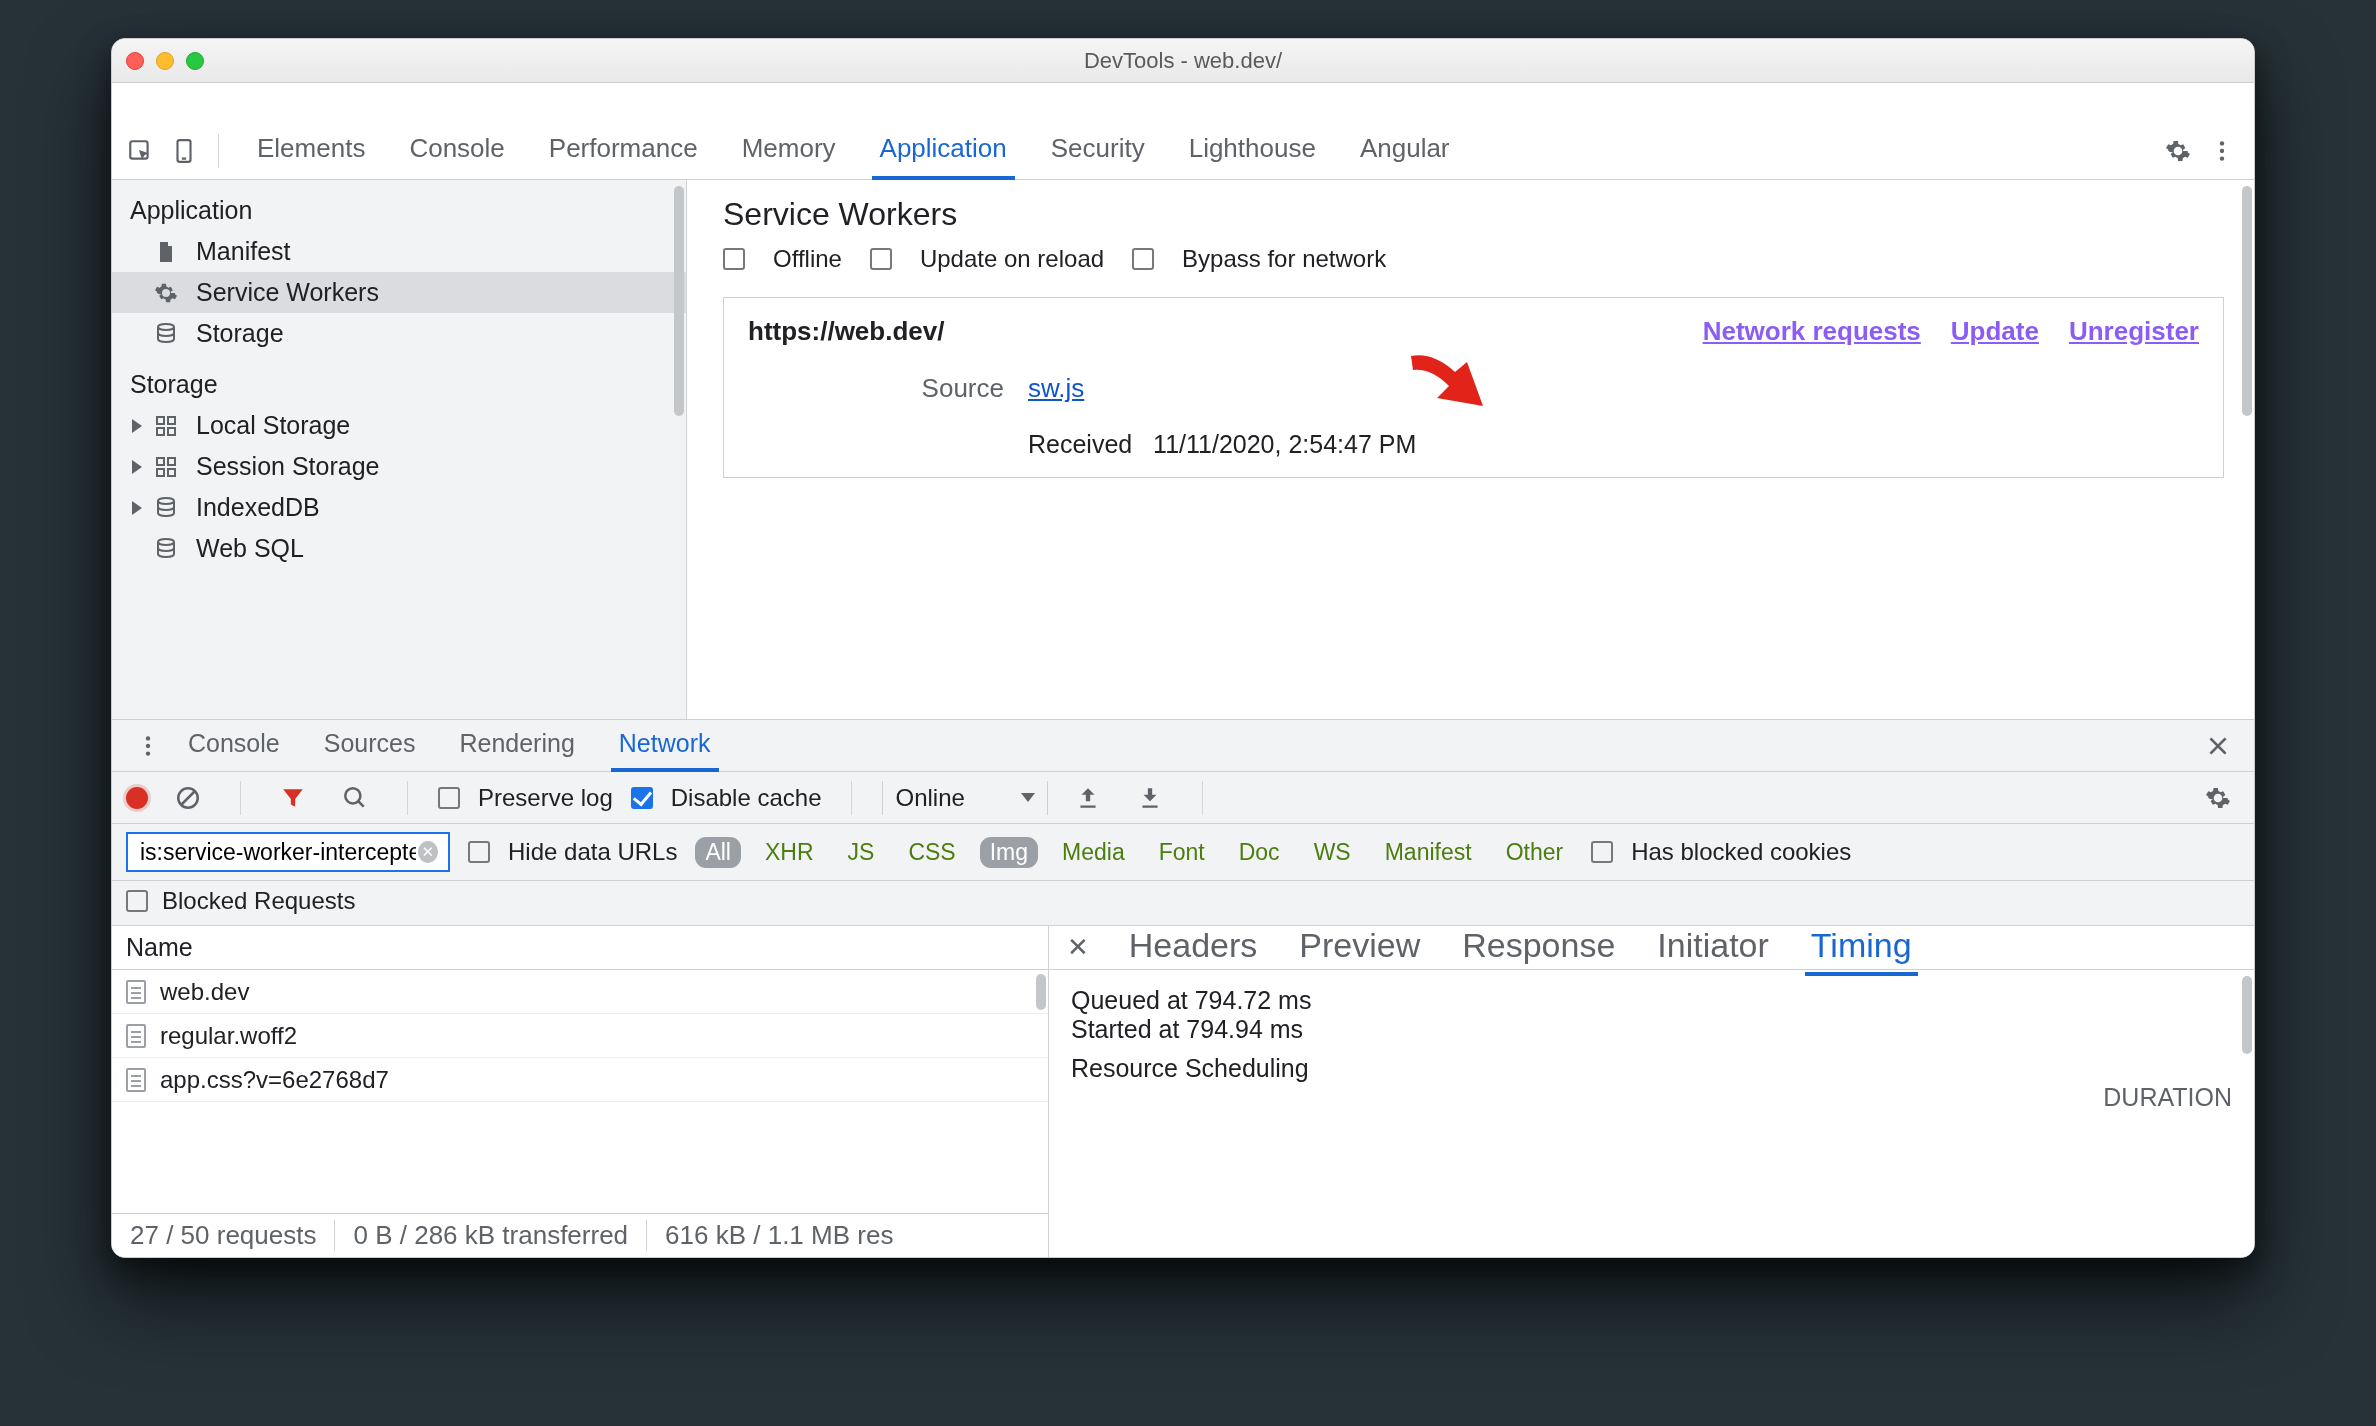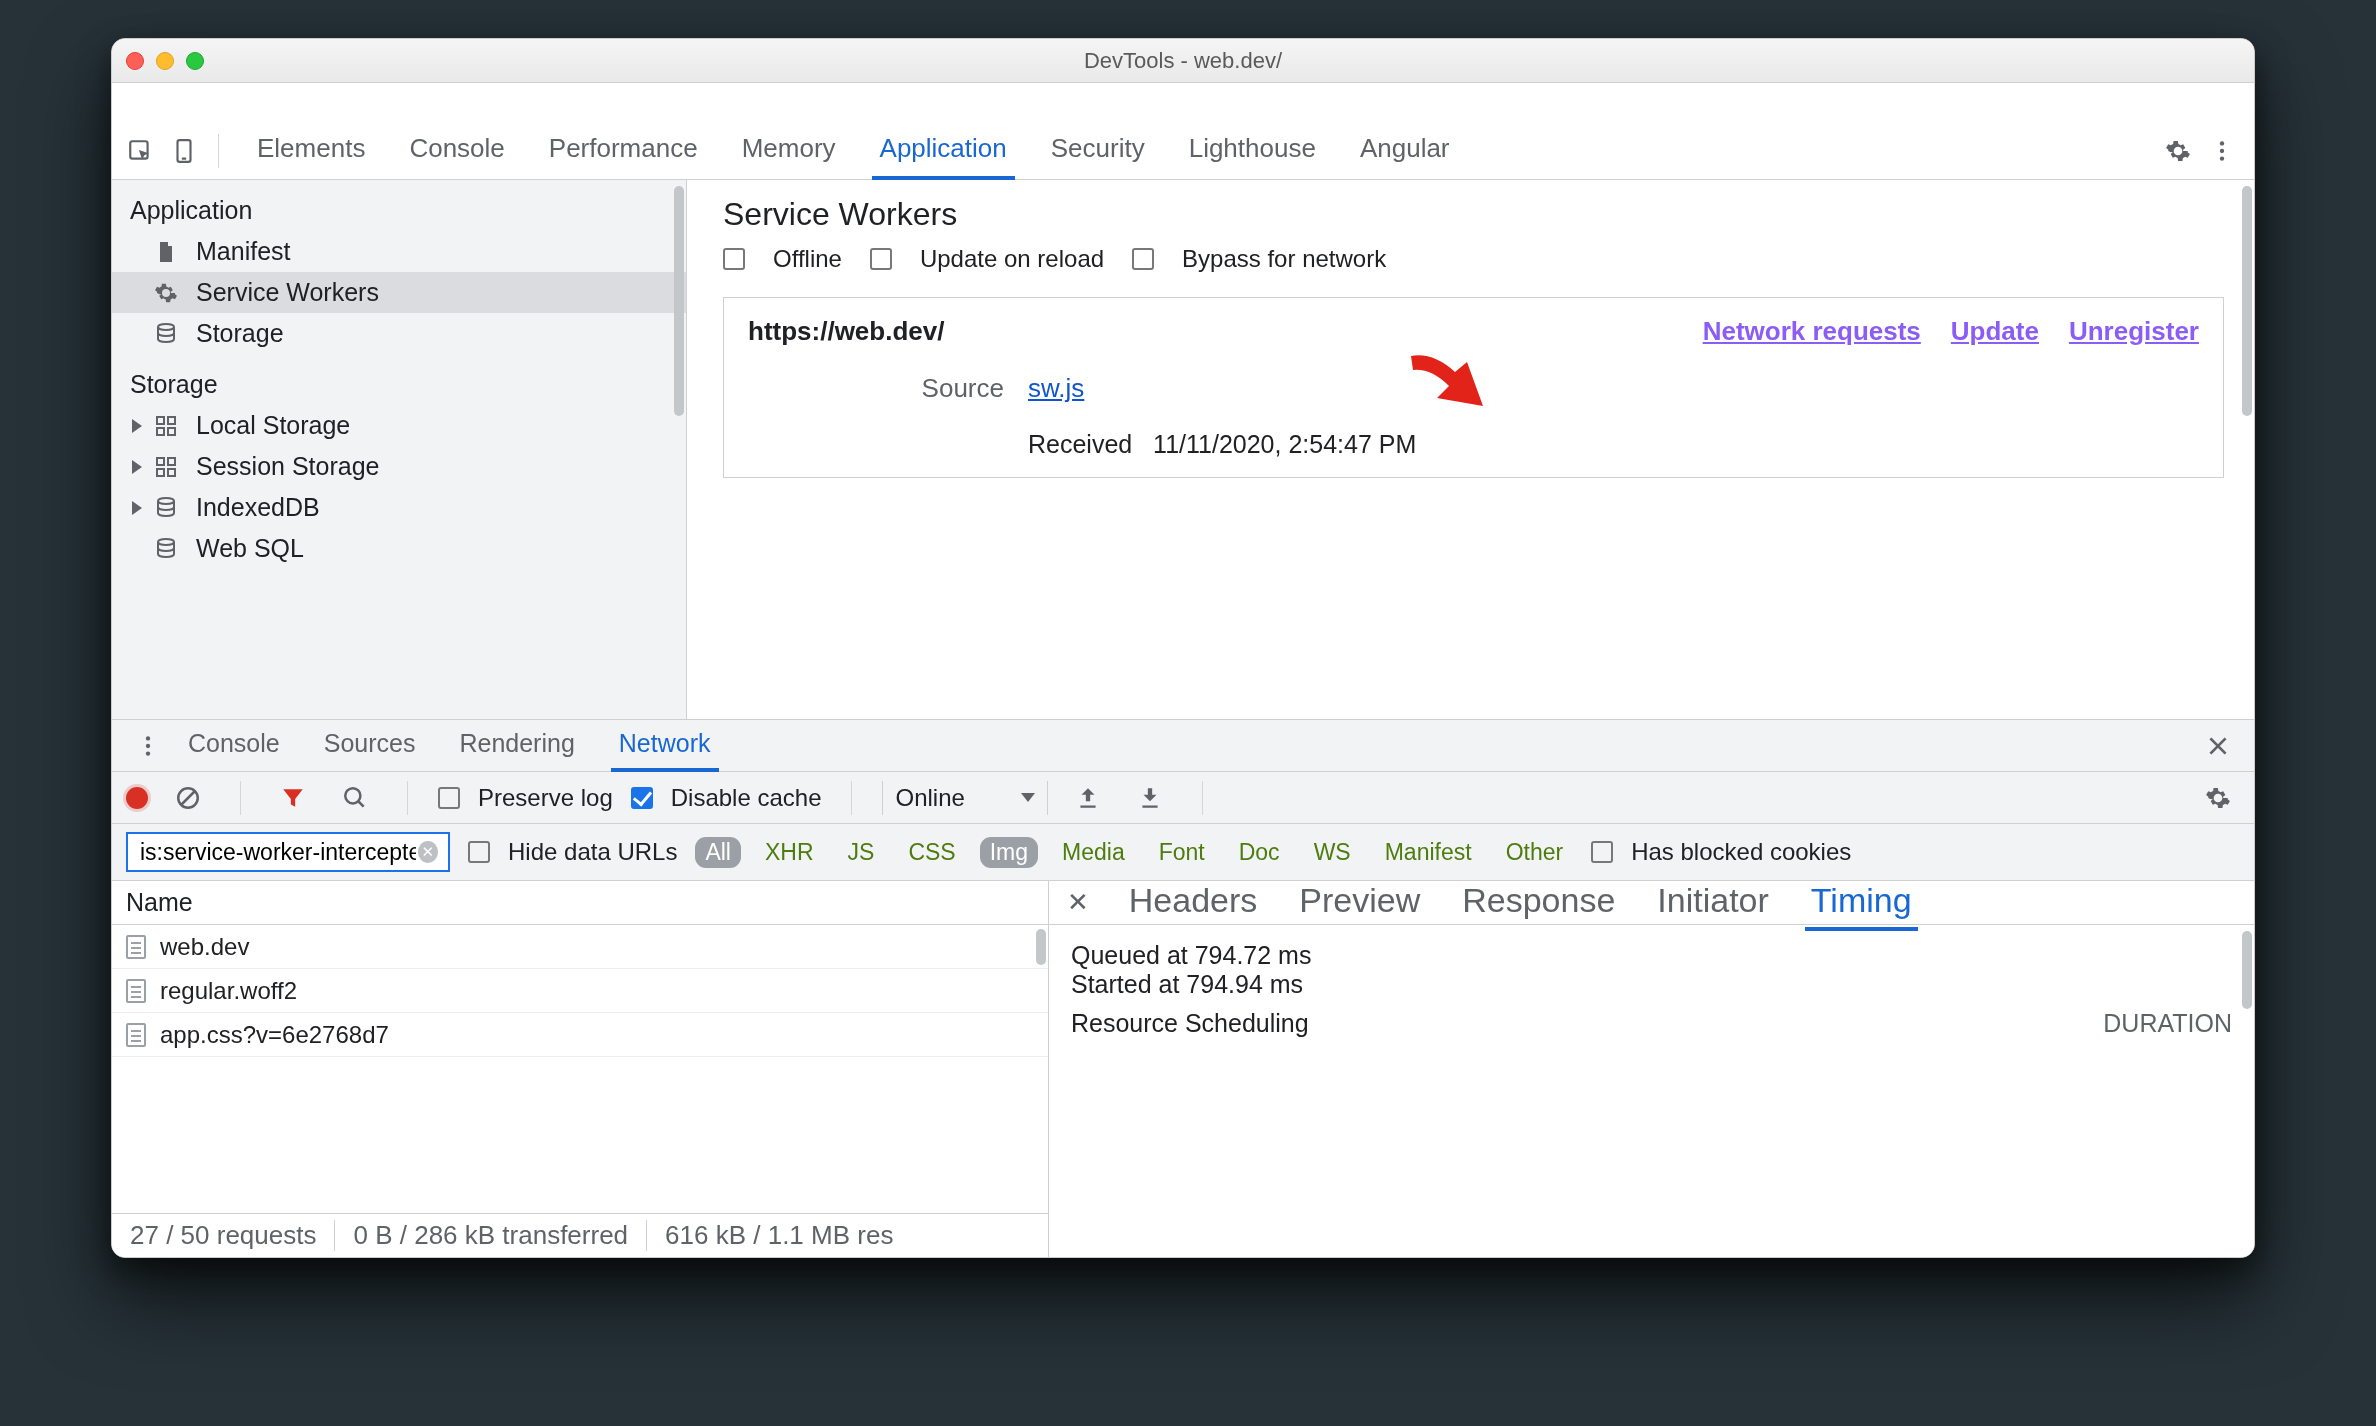--- a/index.html
+++ b/index.html
@@ -88,21 +88,21 @@
 .file-ico { width:20px; height:24px; border:2px solid #9aa0a6; border-radius:2px; position:relative; }
 .file-ico::after { content:""; position:absolute; left:3px; right:3px; top:5px; height:2px; background:#9aa0a6; box-shadow:0 5px 0 #9aa0a6, 0 10px 0 #9aa0a6; }
 .net-status { height:44px; border-top:1px solid #d0d0d0; display:flex; align-items:center; font-size:26px; color:#5f6368; }
 .net-status span { padding:0 18px; border-right:1px solid #d0d0d0; }
 
 .net-right { flex:1; display:flex; flex-direction:column; background:#fff; min-height:0; }
 .detail-tabs { height:44px; border-bottom:1px solid #d0d0d0; display:flex; align-items:center; padding:0 8px; gap:24px; }
 .detail-tabs .tab { font-size:34px; padding:7px 6px; }
 .close-x { font-size:26px; color:#5f6368; padding:0 10px; }
 .detail-body { padding:16px 22px; font-size:25px; color:#202124; display:flex; flex-direction:column; flex:1; position:relative; }
-.detail-row2 { display:flex; }
+.detail-row2 { display:flex;flex-direction:column; }
 .detail-row2 .lbl { color:#202124; }
 .detail-row2 .dur { margin-left:auto; color:#5f6368; }
 
 .scroll-thumb { position:absolute; right:2px; width:10px; background:#c4c7ca; border-radius:5px; }
 </style>
 </head>
 <body>
 
 <div class="stage">
 <div class="window">
@@ -365,20 +365,24 @@
             <span class="pill active">Img</span>
             <span class="pill">Media</span>
             <span class="pill">Font</span>
             <span class="pill">Doc</span>
             <span class="pill">WS</span>
             <span class="pill">Manifest</span>
             <span class="pill">Other</span>
           </div>
       <span class="chk"></span>
       <span>Has blocked cookies</span>
+    </div>
+    <div class="drawer-filter-row2">
+      <span class="chk"></span>
+      <span>Blocked Requests</span>
     </div>
 
     <div class="net-split">
       <div class="net-left">
         <div class="net-header">Name</div>
         <div class="net-list" id="net-list" style="position:relative;">
           <div class="scroll-thumb" style="top:4px;height:36px;"></div>
         <div class="net-row">
                 <span class="file-ico"></span>
                 <span>web.dev</span>

